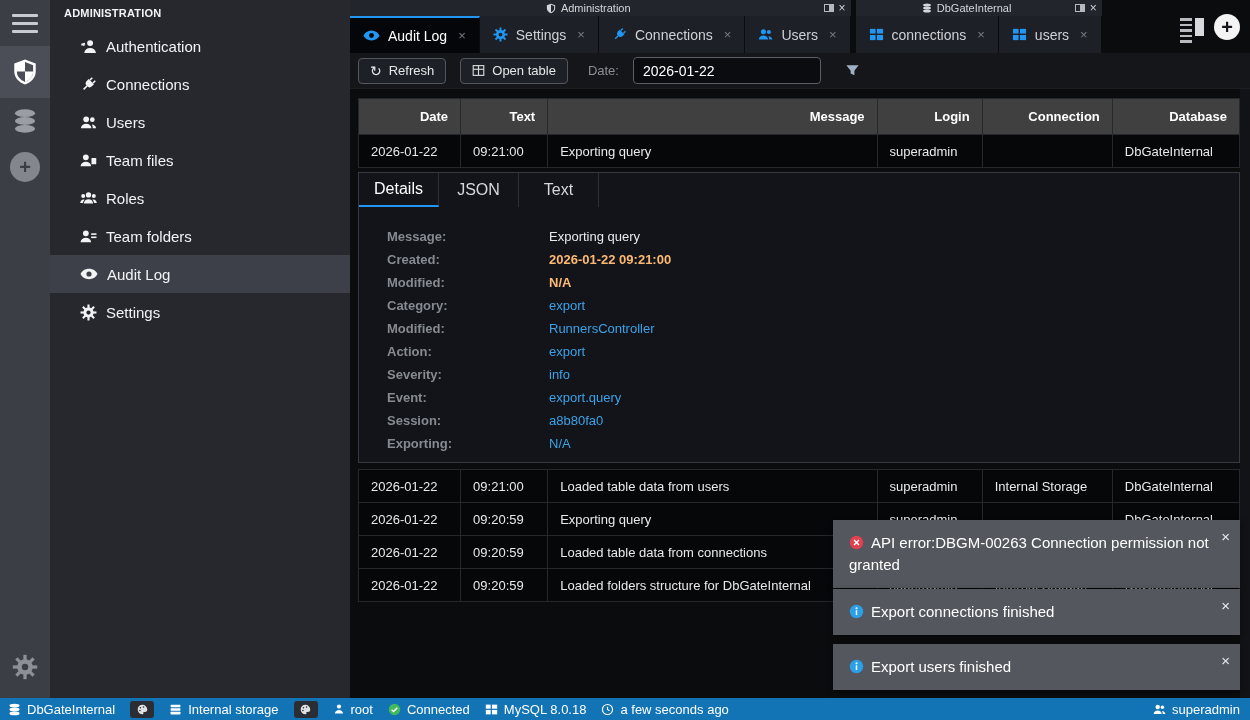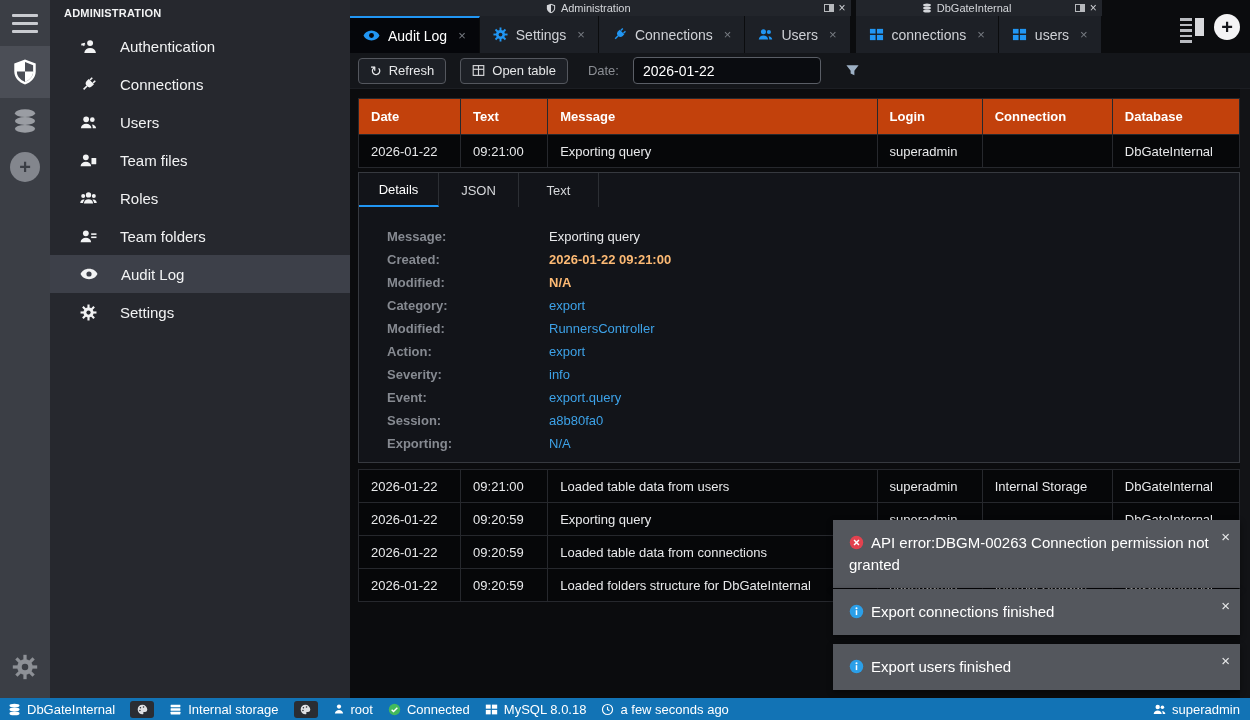--- a/index.html
+++ b/index.html
@@ -13,21 +13,21 @@
   .strip-btn { width:50px; height:46px; display:flex; align-items:center; justify-content:center; color:#c9cbd0; cursor:pointer; }
   .strip-btn.selected { background:#4b4e56; height:52px; color:#ffffff; }
   .strip-btn.gear-bottom { position:absolute; bottom:8px; }
   .hamburger { width:26px; display:flex; flex-direction:column; gap:5px; }
   .hamburger span { display:block; height:3px; background:#c9cbd0; border-radius:1px; }
   .plus-circle-gray { width:30px; height:30px; border-radius:50%; background:#83868d; display:flex; align-items:center; justify-content:center; color:#3b3e45; font-size:20px; font-weight:bold; line-height:1; }
 
   
   .adminpanel { width:300px; flex:0 0 300px; background:#26282e; padding-top:5px; }
   .adminpanel .panel-title { font-size:11px; font-weight:bold; color:#f2f3f4; padding:2px 0 8px 14px; letter-spacing:.2px; }
-  .panel-item { display:flex; align-items:center; gap:23px; height:38px; padding-left:30px; font-size:15px; color:#f2f3f4; cursor:pointer; }
+  .panel-item { display:flex; align-items:center; gap:9px; height:38px; padding-left:30px; font-size:15px; color:#f2f3f4; cursor:pointer; }
   .panel-item.selected { background:#3d4049; }
   .panel-item svg { flex:0 0 auto; }
 
   
   .main { flex:1; display:flex; flex-direction:column; background:#0b0c0e; position:relative; min-width:0; }
 
   
   .tabbar { display:flex; background:#0b0c0e; height:53px; position:relative; }
   .tabgroup { display:flex; flex-direction:column; margin-right:5px; }
   .group-header { height:16px; background:#22252b; display:flex; align-items:center; justify-content:center; gap:5px; font-size:11px; color:#d4d6da; position:relative; padding:0 34px 0 10px; }
@@ -52,28 +52,28 @@
   .tb-btn .glyph { font-size:14px; line-height:1; }
   .tb-label { color:#8b8e94; font-size:13px; margin-left:6px; }
   .date-input { width:188px; height:27px; background:#0a0c10; border:1px solid #5a5e66; border-radius:4px; color:#ffffff; font-size:14px; padding:0 9px; font-family:"Liberation Sans",sans-serif; }
   .filter-ico { margin-left:10px; cursor:pointer; display:flex; }
 
   
   .content { flex:1; position:relative; padding:9px 10px 0 8px; overflow:hidden; }
   .scroll-strip { position:absolute; right:0; top:0; bottom:0; width:10px; background:#121316; }
   .audit-table { width:100%; border-collapse:collapse; table-layout:fixed; }
   .audit-table th, .audit-table td { border:1px solid #26282d; font-size:13px; text-align:left; padding:0 12px; height:34px; white-space:nowrap; overflow:hidden; }
-  .audit-table th { background:#c2410c; color:#ffffff; font-weight:bold; font-size:13px; height:36px; }
+  .audit-table th { background:#404040; color:#ffffff; font-weight:bold; font-size:13px; height:36px;text-align:right; }
   .audit-table td { background:#060709; color:#e8e9eb; height:33px; }
   .col-date{width:102px;} .col-time{width:87px;} .col-msg{width:329px;} .col-login{width:105px;} .col-conn{width:130px;} .col-db{width:127px;}
 
   
   .detail { margin:4px 0 6px 0; background:#121419; border:1px solid #36393f; height:291px; }
   .detail-tabs { display:flex; height:34px; }
-  .dtab { width:80px; display:flex; align-items:center; justify-content:center; font-size:13px; color:#d6d8db; border-right:1px solid #2c2f34; cursor:pointer; }
+  .dtab { width:80px; display:flex; align-items:center; justify-content:center; font-size:16px; color:#d6d8db; border-right:1px solid #2c2f34; cursor:pointer; }
   .dtab.active { color:#ffffff; border-bottom:2px solid #2196f3; }
   .detail-fields { padding:18px 0 0 28px; }
   .dfield { display:flex; height:23px; align-items:center; font-size:13px; }
   .dfield .flabel { width:162px; color:#868a91; font-weight:bold; }
   .dfield .fvalue.plain { color:#e8e9eb; }
   .dfield .fvalue.bold { color:#fdba74; font-weight:bold; }
   .dfield .fvalue.link { color:#3da2e8; cursor:pointer; }
 
   
   .toast { position:absolute; right:10px; width:407px; background:#54575d; color:#ffffff; font-size:15px; padding:12px 30px 12px 16px; box-shadow:0 2px 6px rgba(0,0,0,.45); z-index:20; line-height:1.45; }

